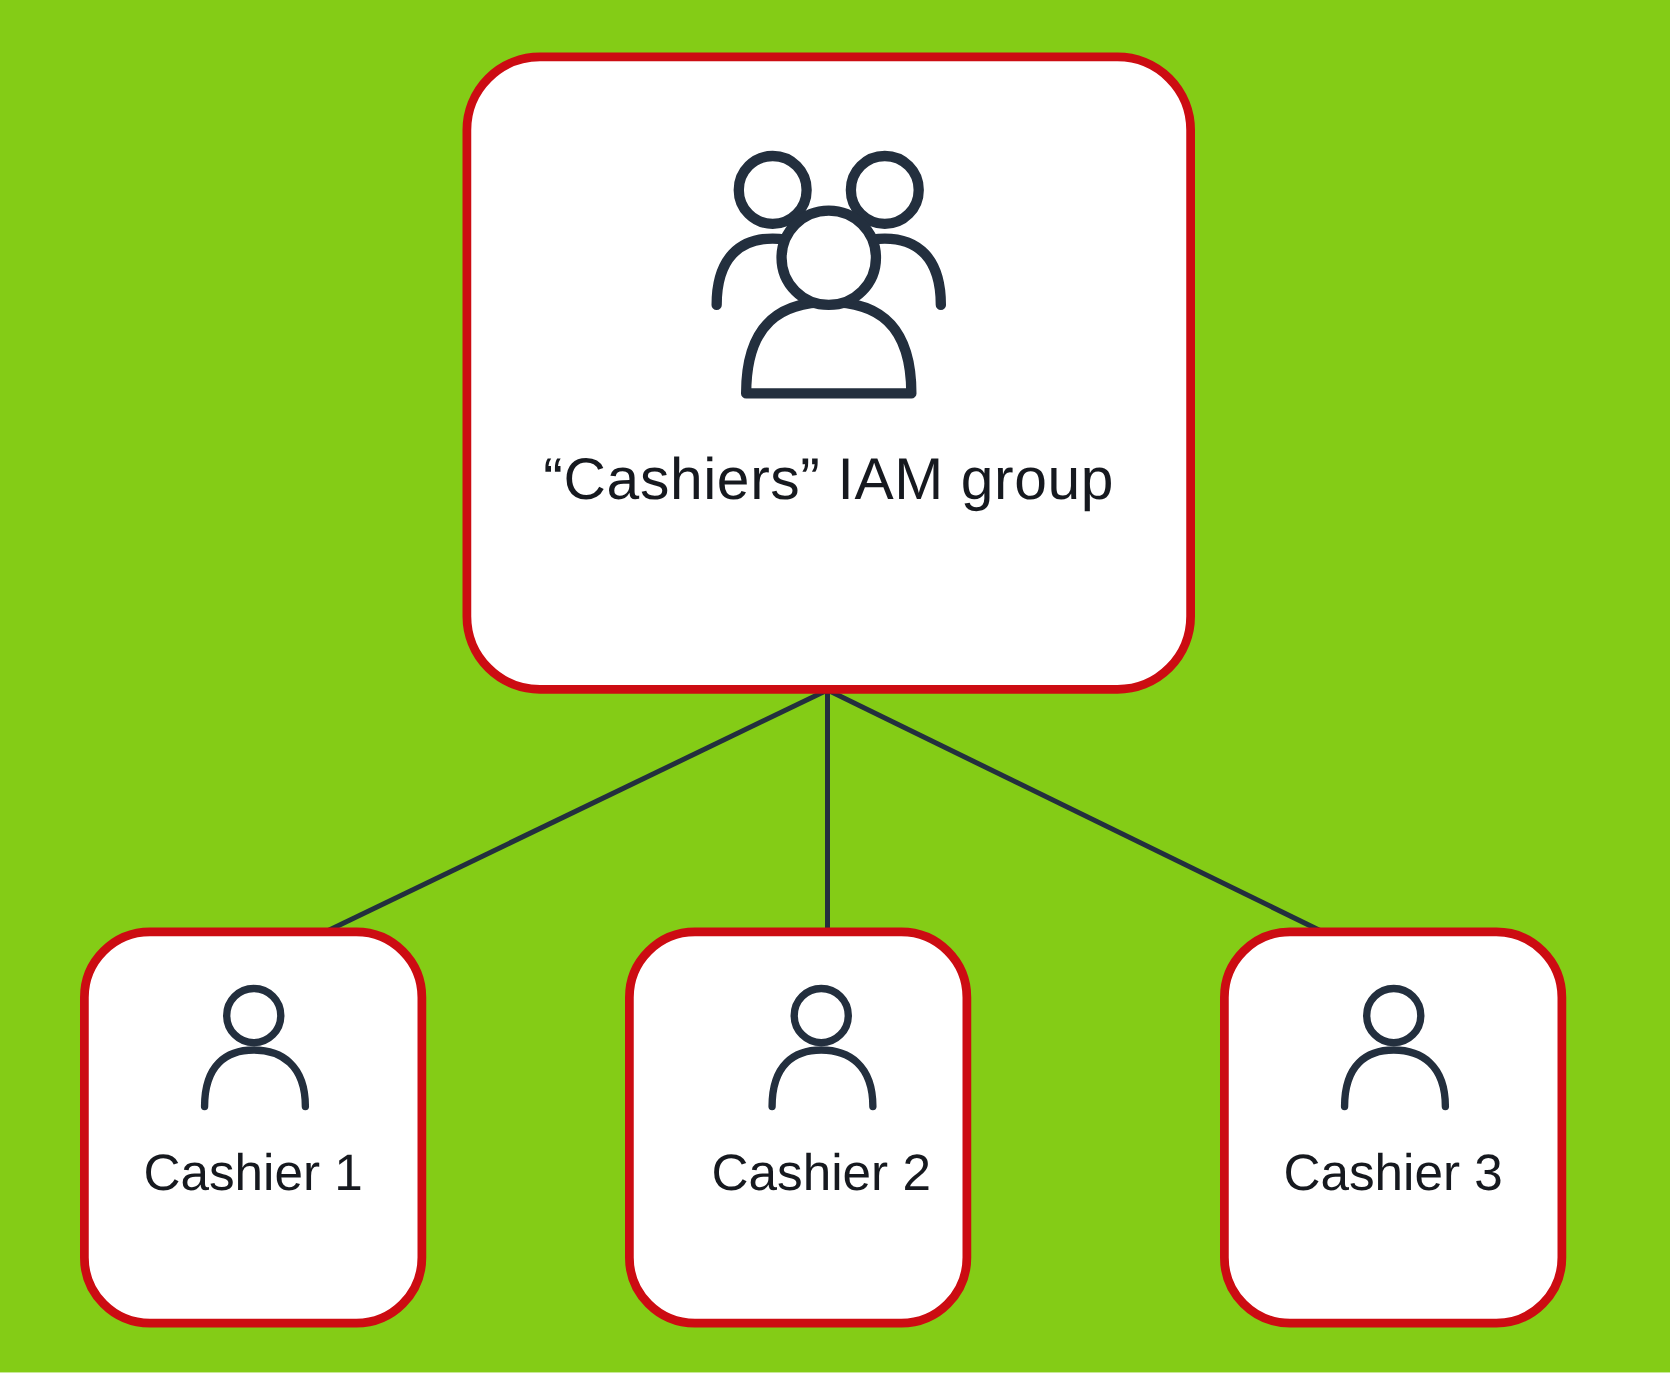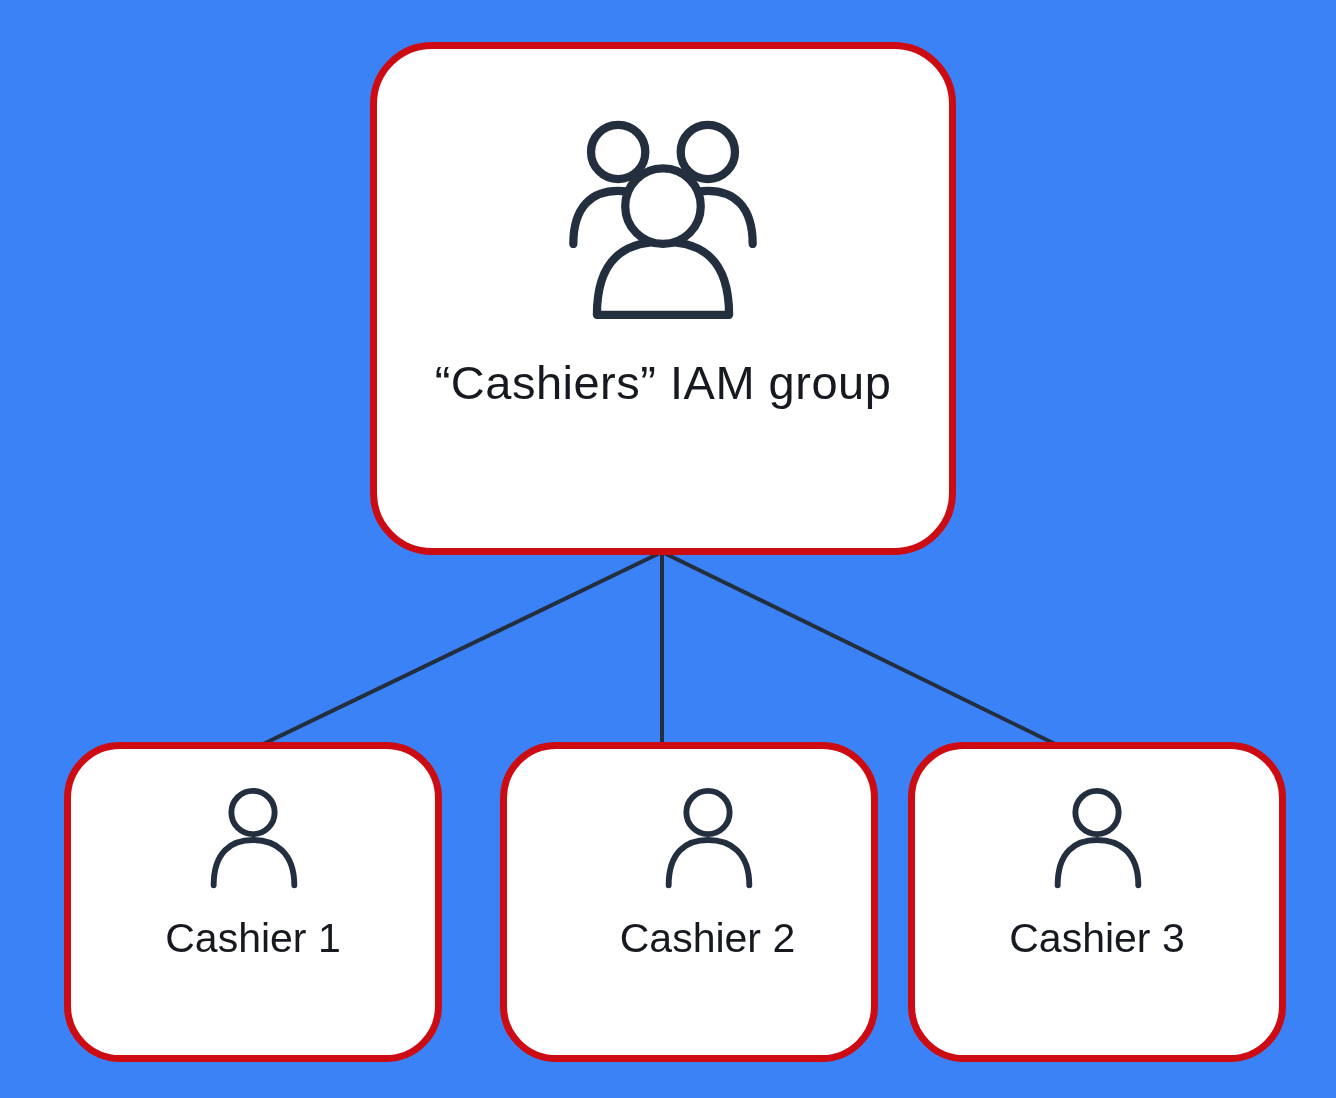--- a/index.html
+++ b/index.html
@@ -1,20 +1,20 @@
 <!DOCTYPE html>
 <html><head>
 <meta charset="utf-8">
 <style>
   html, body { margin: 0; padding: 0; background: #ffffff; }
   .canvas {
     position: relative;
     width: 1336px;
     height: 1098px;
-    background: #3b82f6;
+    background: #84cc16;
     font-family: "Liberation Sans", sans-serif;
     overflow: hidden;
   }
   .connectors {
     position: absolute;
     left: 0; top: 0;
     width: 1336px; height: 1098px;
   }
   .node {
     position: absolute;
@@ -33,26 +33,26 @@
   .group-node .icon-wrap { margin-top: 58px; }
   .group-node .label {
     margin-top: 26px;
     font-size: 47px;
     color: #16191f;
     letter-spacing: 0.5px;
     white-space: nowrap;
   }
   .user-node {
     top: 742px;
-    width: 378px; height: 320px;
+    width: 277px; height: 320px;
     border-radius: 56px;
   }
   .user-node-1 { left: 64px; }
   .user-node-2 { left: 500px; padding-left: 37px; }
-  .user-node-3 { left: 908px; }
+  .user-node-3 { left: 976px; }
   .user-node .icon-wrap { margin-top: 32px; }
   .user-node .label {
     margin-top: 16px;
     font-size: 41px;
     color: #16191f;
     white-space: nowrap;
   }
   .icon-wrap { line-height: 0; }
 </style>
 </head>

